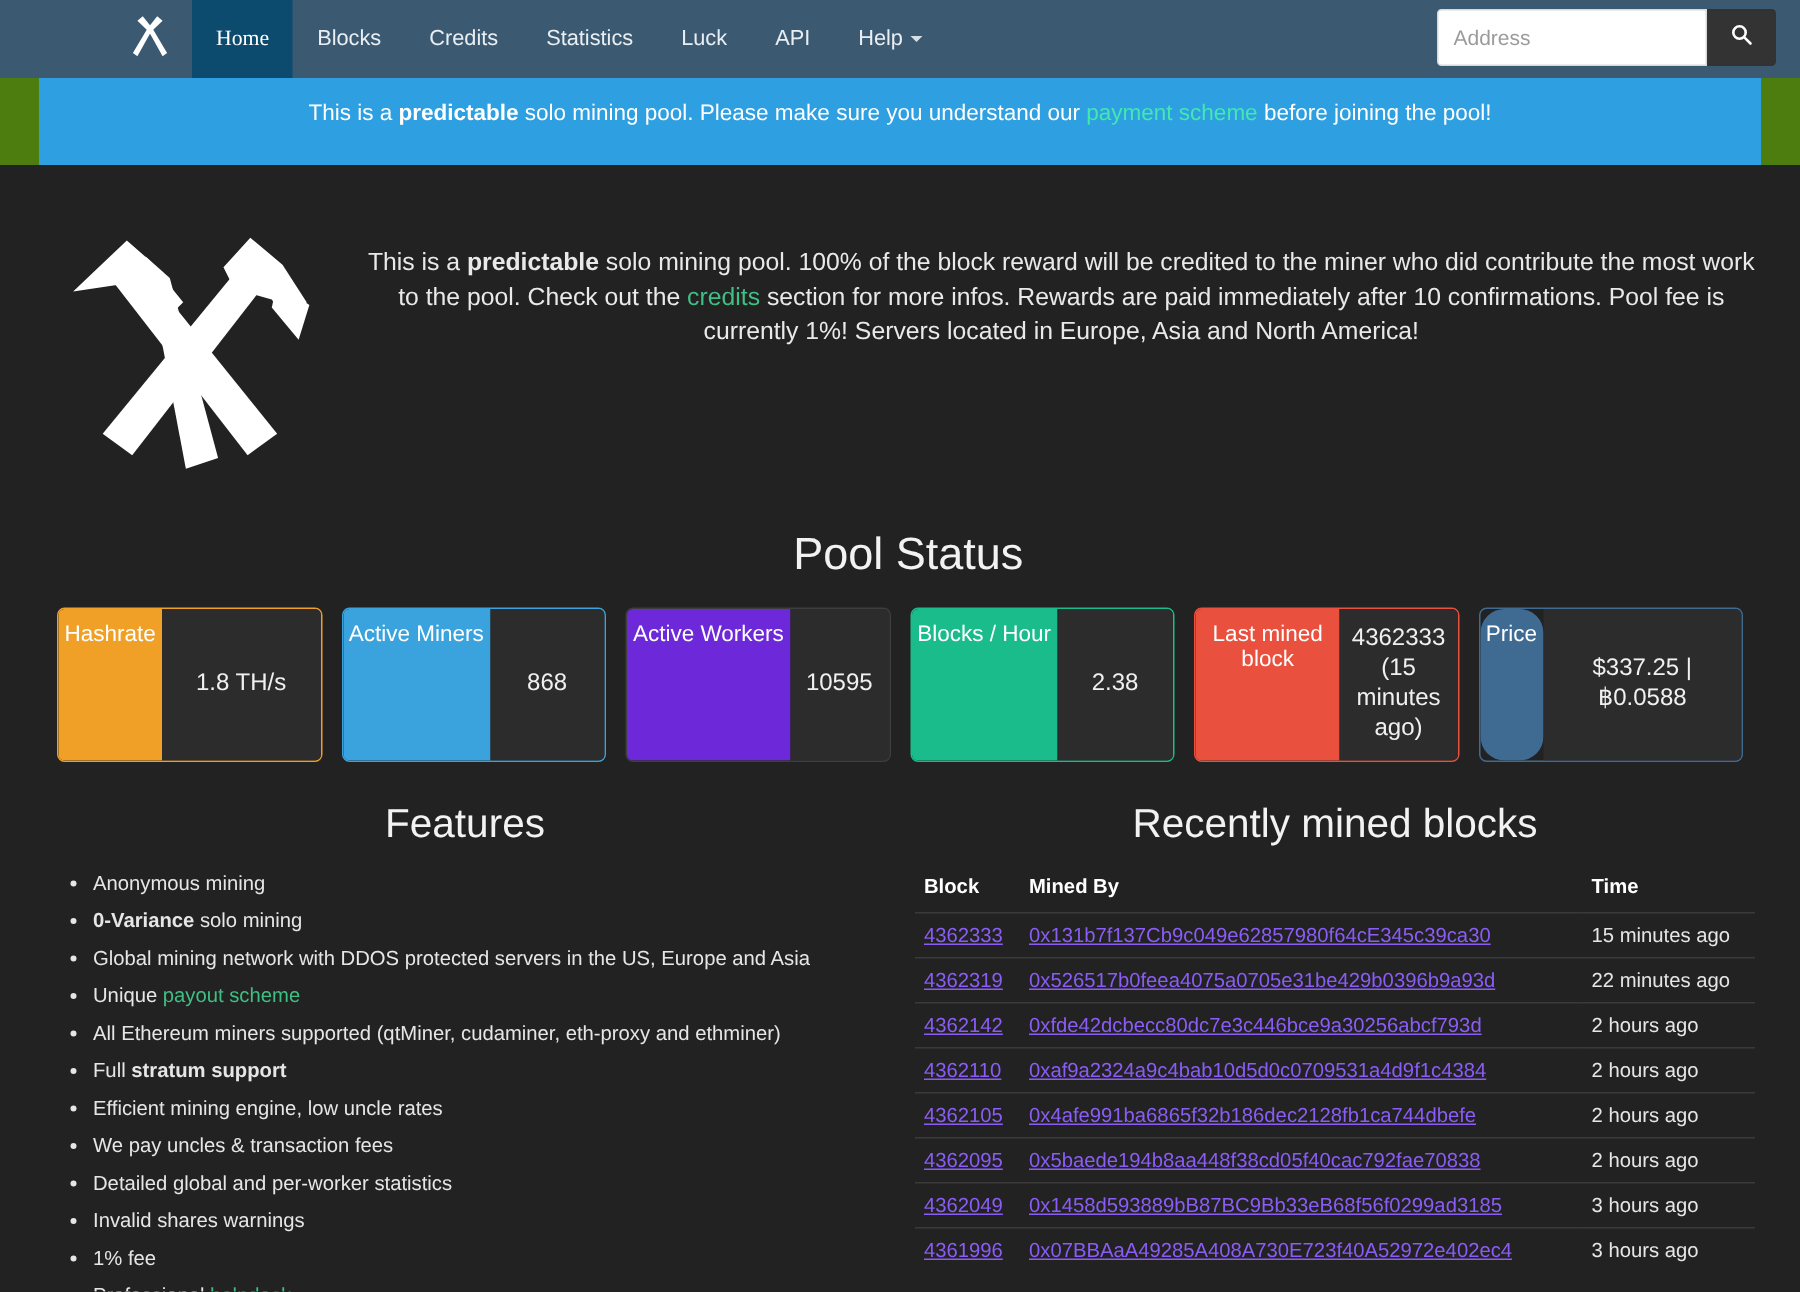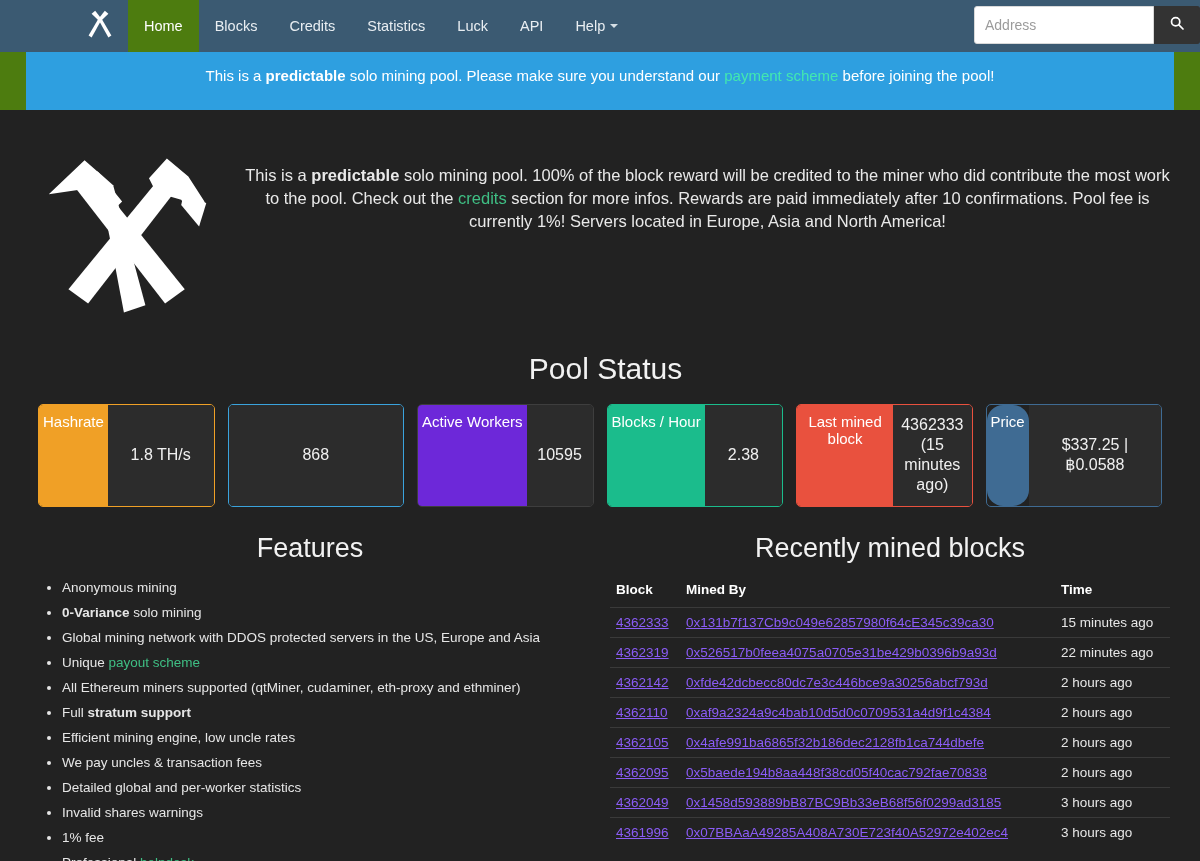--- a/index.html
+++ b/index.html
@@ -29,32 +29,32 @@
   .nav-links { display: flex; align-items: stretch; }
   .nav-link {
     display: flex; align-items: center;
     padding: 0 16px;
     color: #e9eef2;
     font-size: 14.5px;
     text-decoration: none;
     cursor: pointer;
     white-space: nowrap;
   }
-  .nav-link.active { background: #4d7c0f; color: #ffffff; }
+  .nav-link.active { background: #0c4a6e; color: #ffffff; font-family: Liberation Serif, serif; }
   .caret {
     display: inline-block;
     margin-left: 5px;
     width: 0; height: 0;
     border-left: 4px solid transparent;
     border-right: 4px solid transparent;
     border-top: 4px solid #d6dfe6;
   }
   .nav-search {
     position: absolute;
-    right: 0px; top: 6px;
+    right: 16px; top: 6px;
     display: flex; align-items: center;
   }
   .search-input {
     width: 180px; height: 38px;
     border: 1px solid #d9d9d9;
     border-radius: 3px 0 0 3px;
     background: #ffffff;
     color: #333;
     font-size: 14px;
     font-family: "Liberation Sans", sans-serif;
@@ -274,20 +274,21 @@
   </div>
 </div>
 
 <h2 class="section-title">Pool Status</h2>
 <div class="cards">
   <div class="card" style="border-color: rgb(240, 160, 38);">
     <div class="card-head" style="background: rgb(240, 160, 38);">Hashrate</div>
     <div class="card-body">1.8 TH/s</div>
   </div>
   <div class="card" style="border-color: rgb(58, 163, 221);">
+    <div class="card-head" style="background: rgb(58, 163, 221);">Active Miners</div>
     <div class="card-body">868</div>
   </div>
   <div class="card" style="border-color: rgb(62, 62, 62);">
     <div class="card-head" style="background: #6d28d9;">Active Workers</div>
     <div class="card-body">10595</div>
   </div>
   <div class="card" style="border-color: rgb(27, 188, 140);">
     <div class="card-head" style="background: rgb(27, 188, 140);">Blocks / Hour</div>
     <div class="card-body">2.38</div>
   </div>

